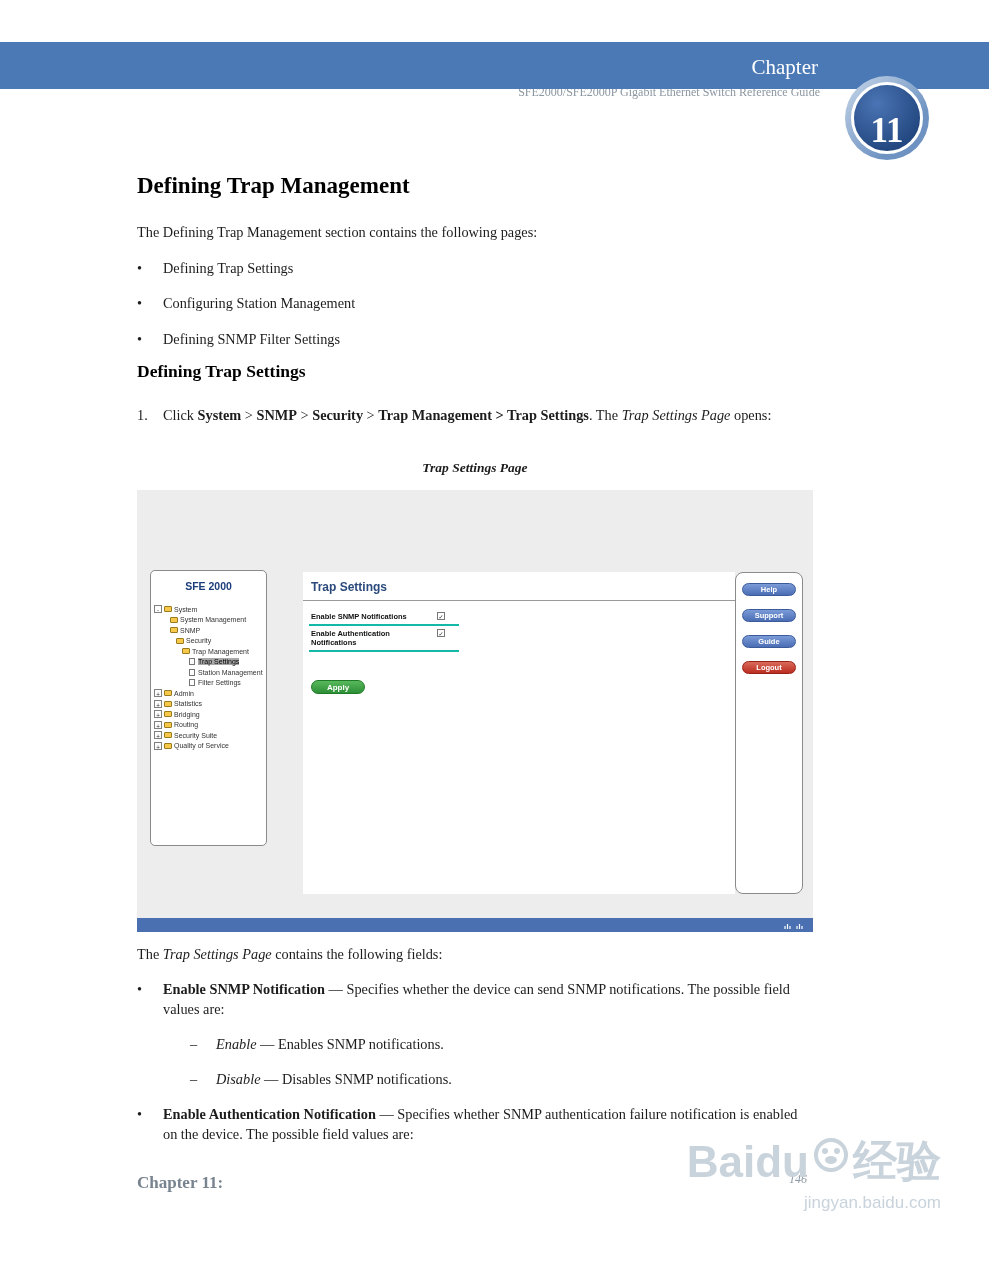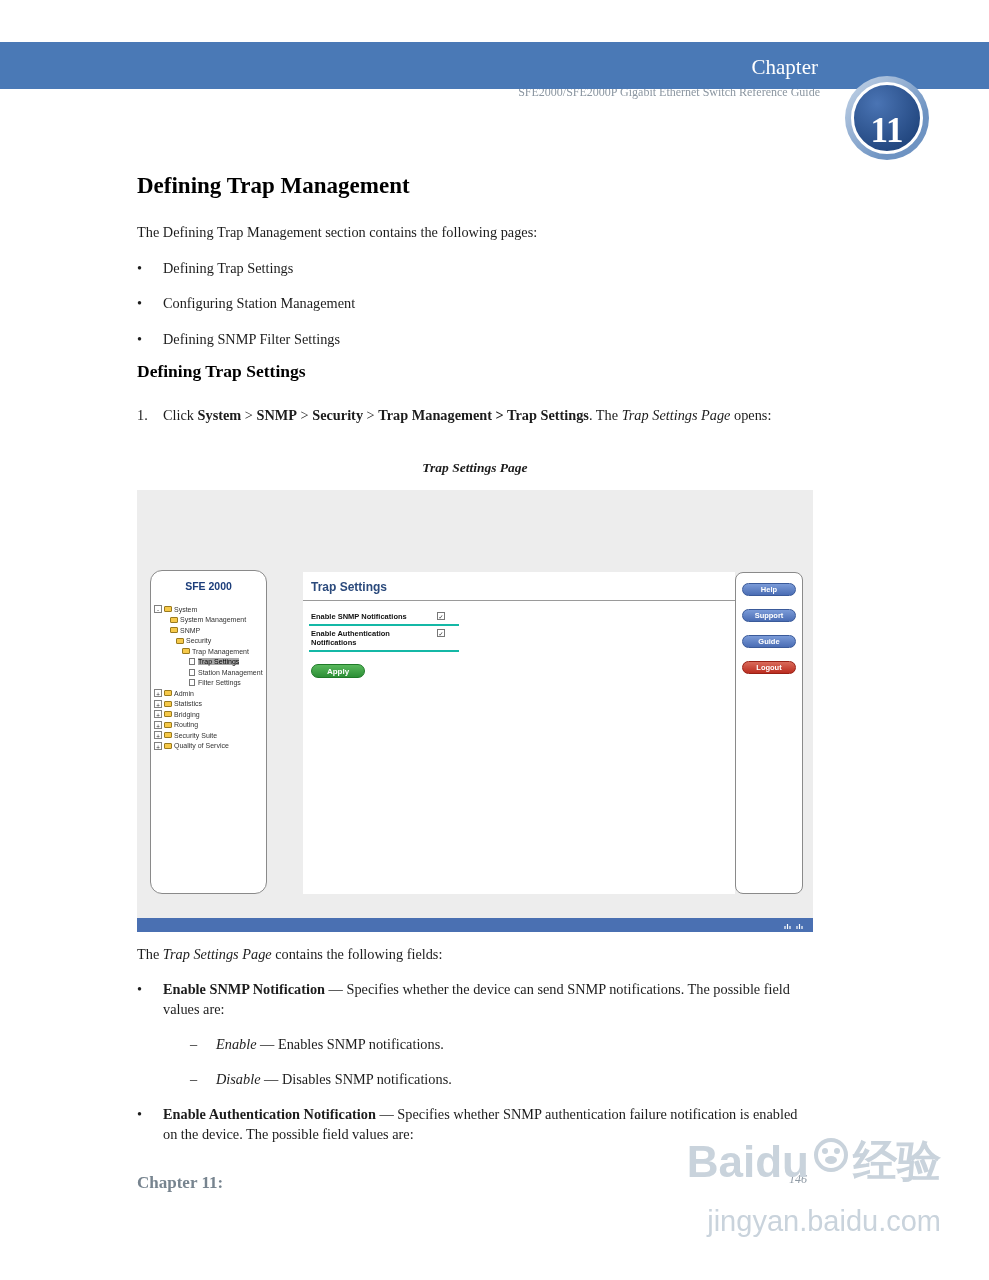--- a/index.html
+++ b/index.html
@@ -34,59 +34,59 @@
   
   .shot{position:absolute;left:137px;top:490px;width:676px;height:442px;background:#ededed;
         font-family:"Liberation Sans",sans-serif}
   .shot-header{position:absolute;left:0;top:0;width:100%;height:58px;
         background:linear-gradient(#5a82c2,#4a72b2);border-top:5px solid #3a5f9b}
   .brand{position:absolute;left:18px;top:10px;font-size:14px;font-weight:bold;letter-spacing:2px;color:#fff}
   .brand-sub{position:absolute;left:18px;top:27px;font-size:6px;color:#d9e2f2}
   .shot-footer{position:absolute;left:0;bottom:0;width:100%;height:14px;background:#4a70b2}
   .cisco{position:absolute;right:8px;bottom:2px}
 
-  .nav-panel{position:absolute;left:13px;top:80px;width:117px;height:324px;background:#fff;
-      border:1px solid #8a8a8a;border-radius:12px;overflow:hidden}
+  .nav-panel{position:absolute;left:13px;top:80px;width:117px;height:276px;background:#fff;
+      border:1px solid #8a8a8a;border-radius:5px;overflow:hidden}
   .device{text-align:center;margin-top:9px;font-size:10.5px;font-weight:bold;color:#1c3d7a}
   .tree{margin-top:12px}
   .trow{display:flex;align-items:center;height:10.5px;white-space:nowrap}
   .exp{flex:none;width:8px;height:8px;border:1px solid #808080;background:#fff;margin-right:2px;
       font:6px/7px "DejaVu Sans Mono",monospace;text-align:center;color:#333}
   .noexp{border:none;background:transparent}
   .fold{flex:none;width:8px;height:6px;background:#f6c94a;border:1px solid #9a7a1e;border-radius:1px;margin-right:2px}
   .docic{flex:none;width:6px;height:7px;background:#fff;border:1px solid #777;margin:0 3px 0 1px}
   .tl{font-size:7px;color:#333}
   .sel{background:#a8a8a8;color:#000}
   .i0{padding-left:3px}.i1{padding-left:9px}.i2{padding-left:15px}.i3{padding-left:21px}.i4{padding-left:27px}
 
   .main-panel{position:absolute;left:166px;top:82px;width:432px;height:322px;background:#fff}
   .panel-title{margin:8px 0 0 8px;font-size:12px;font-weight:bold;color:#2b4a7c}
   .panel-rule{margin-top:6px;height:1px;background:#9a9a9a}
   .fields{margin:8px 0 0 6px}
   .field-row{display:flex;width:150px;padding:3px 0 3px 2px;border-bottom:2px solid #14b8a6}
   .f-label{width:126px;font-size:7.5px;font-weight:bold;color:#111}
   .checkbox{flex:none;width:8px;height:8px;border:1px solid #777;background:#fff;
       font:6px/8px "Liberation Sans",sans-serif;text-align:center;color:#222}
-  .apply{display:block;margin:12px 0 0 2px;width:54px;height:14px;padding:0;
+  .apply{display:block;margin:28px 0 0 2px;width:54px;height:14px;padding:0;
       background:linear-gradient(#58b85c,#2d8f36);border:1px solid #1f7a28;border-radius:7px;
       color:#fff;font-size:8px;font-weight:bold;font-family:"Liberation Sans",sans-serif}
 
   .side-panel{position:absolute;right:10px;top:82px;width:68px;height:322px;background:#fff;
       border:1px solid #8a8a8a;border-radius:8px;padding-top:10px}
   .sbtn{width:54px;height:13px;border-radius:7px;margin:0 auto 13px;display:flex;align-items:center;
       justify-content:center;font-size:7.5px;font-weight:bold;color:#fff;cursor:pointer}
   .sblue{background:linear-gradient(#7b9bd8,#4a6db4);border:1px solid #3a5a9a}
   .sred{background:linear-gradient(#d96a5a,#bb2d20);border:1px solid #992015}
 
   
   .watermark{position:absolute;right:48px;top:1132px;text-align:right;color:#c9d3dc;
       font-family:"Liberation Sans",sans-serif}
   .wm-row{display:flex;align-items:center;gap:2px;font-size:44px;font-weight:bold}
   .wm-logo{margin-top:-16px}
-  .wm-url{font-size:29px;margin-top:14px}
+  .wm-url{font-size:17px;margin-top:2px}
 </style>
 </head>
 <body>
 
 <div class="page">
 
   <div class="band"></div>
   <span class="chapter-label">Chapter</span>
   <div class="guide-title">SFE2000/SFE2000P Gigabit Ethernet Switch Reference Guide</div>
   <div class="chapter-badge">

